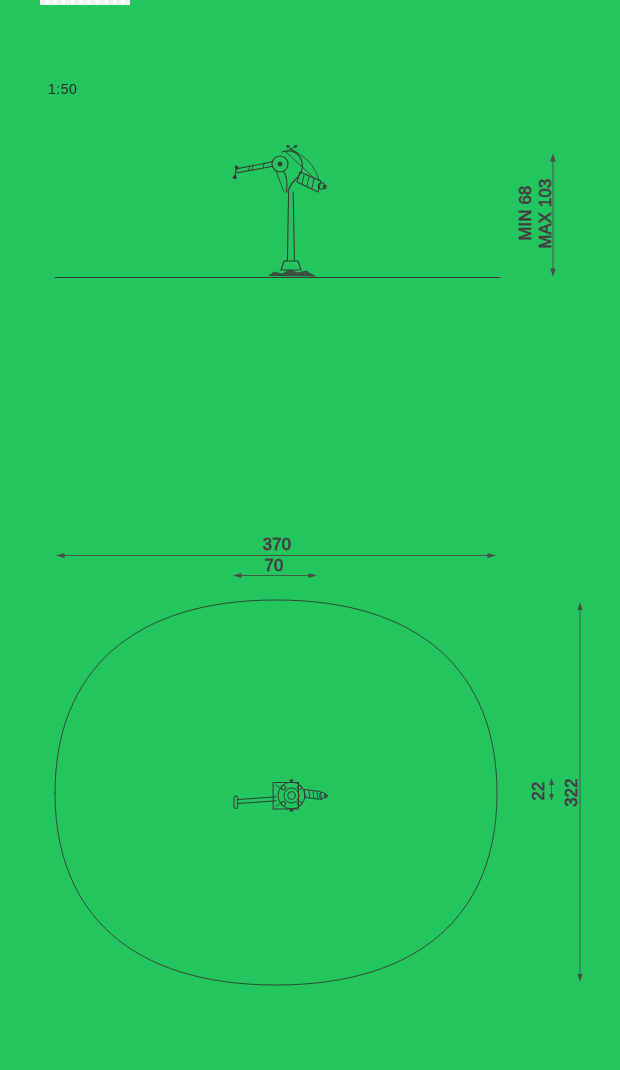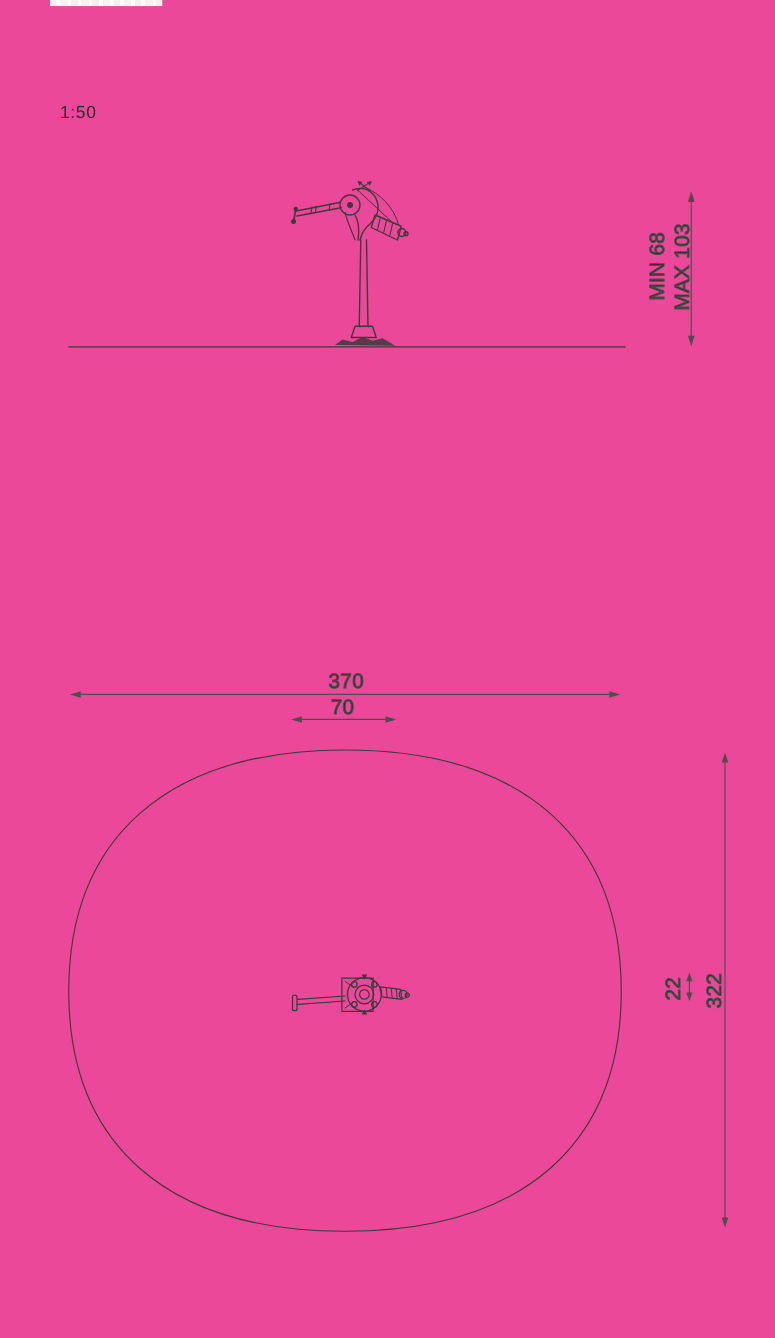--- a/index.html
+++ b/index.html
@@ -1,19 +1,19 @@
 <!DOCTYPE html>
 <html><head>
 <meta charset="utf-8">
 <style>
   html,body{margin:0;padding:0;background:#ffffff;}
   .canvas{
     position:relative;
     width:620px;height:1070px;
-    background:#ec4899;
+    background:#22c55e;
     overflow:hidden;
     font-family:"Liberation Sans", sans-serif;
   }
   .logo-fragment{
     position:absolute;left:40px;top:0;width:90px;height:5px;
     overflow:hidden;
   }
   .logo-fragment .glyph-slivers{
     width:100%;height:5px;
     background:repeating-linear-gradient(90deg,#f0f0ee 0 5px,#ffffff 5px 8px,#f3f3f1 8px 14px,#ffffff 14px 17px);

